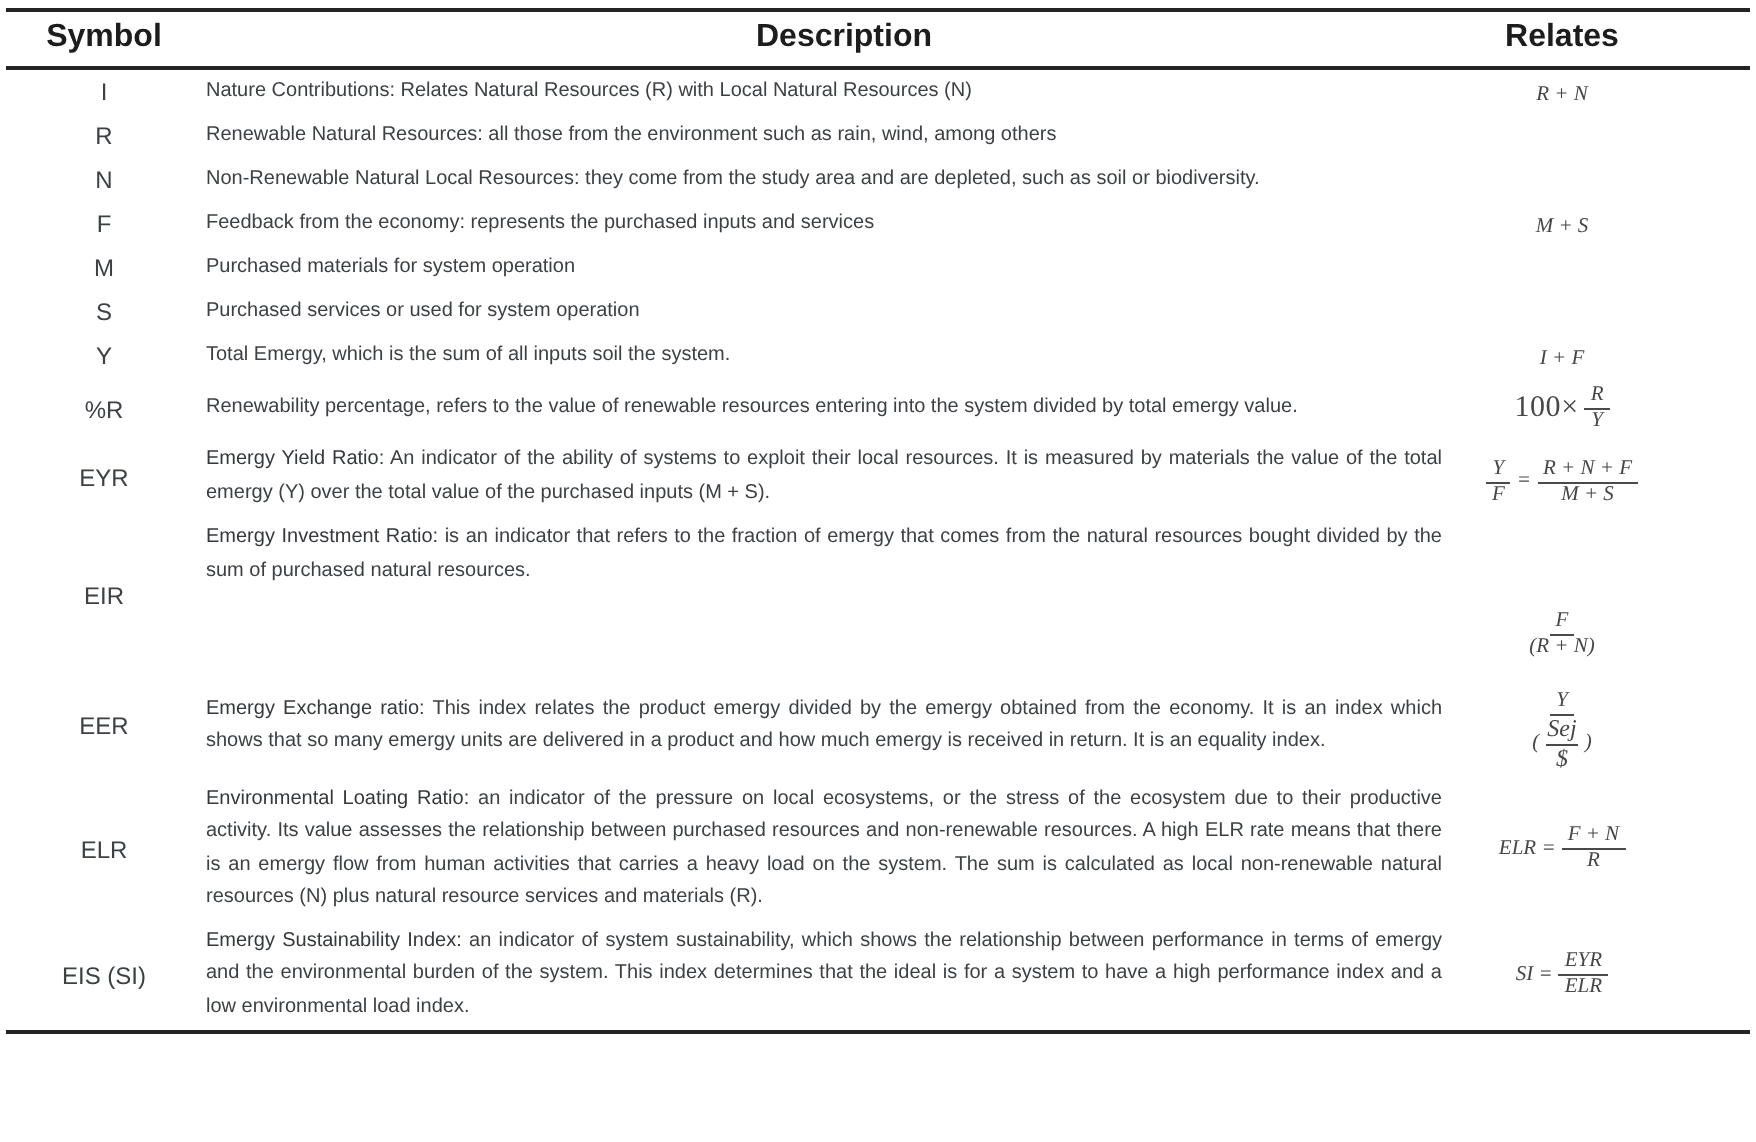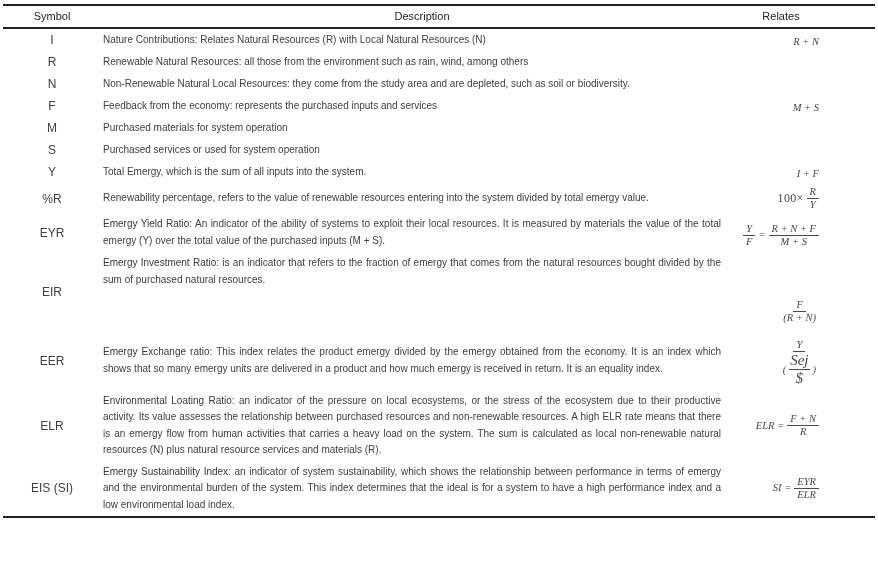--- a/index.html
+++ b/index.html
@@ -1,42 +1,42 @@
 <!DOCTYPE html>
 <html><head>
 <meta charset="utf-8">
 <style>
   html,body{margin:0;padding:0;background:#ffffff;}
   body{width:878px;height:571px;overflow:hidden;
        font-family:"Liberation Sans",sans-serif;color:#3d4045;}
   .tbl-wrap{padding:4px 3px 0 3px;}
   table.tbl{width:872px;border-collapse:collapse;table-layout:fixed;
             border-top:2px solid #242424;border-bottom:2px solid #242424;}
-  thead th{font-size:11px;font-weight:normal;color:#1d1d1d;text-align:center;
+  thead th{font-size:16px;font-weight:bold;color:#1d1d1d;text-align:center;
            padding:4px 0 5px 0;border-bottom:2px solid #242424;}
   th.eq-h{padding-right:56px;}
   tbody td{vertical-align:middle;}
   td.sym{text-align:center;font-size:12px;color:#3d4045;padding:2px 0 3px 0;}
   td.desc{font-size:10px;line-height:16.5px;text-align:justify;color:#3d4045;
           padding:2px 22px 3px 2px;}
   td.desc b{font-weight:normal;color:#35383c;}
-  td.eq{text-align:right;padding:2px 56px 3px 0;}
+  td.eq{text-align:center;padding:2px 56px 3px 0;}
   
   tbody tr:nth-child(10) td.desc{vertical-align:top;padding-top:3px;padding-bottom:44px;}
   tbody tr:nth-child(10) td.eq{vertical-align:bottom;padding-bottom:8px;}
   
   .eqwrap{display:inline-flex;align-items:center;gap:3px;
           font-family:"Liberation Serif",serif;font-style:italic;
           font-size:10.5px;color:#474747;line-height:1.15;}
   .frac{display:inline-flex;flex-direction:column;align-items:center;}
   .fnum{border-bottom:1px solid #4a4a4a;padding:0 3px;display:inline-flex;align-items:center;justify-content:center;}
   .fden{padding:0 3px;display:inline-flex;align-items:center;justify-content:center;}
-  .frac .frac{font-size:15px;}
+  .frac .frac{font-size:12px;}
   .frac .frac .fnum,.frac .frac .fden{padding:0 1px;}
-  .etxt.up{font-style:normal;font-size:12px;letter-spacing:.3px;}
+  .etxt.up{font-style:normal;font-size:15px;letter-spacing:.3px;}
 </style>
 </head>
 <body>
 
 <div class="tbl-wrap">
   <table class="tbl">
     <colgroup>
       <col style="width:98px">
         <col style="width:642px">
         <col style="width:132px">
@@ -78,21 +78,21 @@
         <td class="desc"><b></b><span>Purchased materials for system operation</span></td>
         <td class="eq"></td>
       </tr>
       <tr>
         <td class="sym">S</td>
         <td class="desc"><b></b><span>Purchased services or used for system operation</span></td>
         <td class="eq"></td>
       </tr>
       <tr>
         <td class="sym">Y</td>
-        <td class="desc"><b></b><span>Total Emergy, which is the sum of all inputs into the system.</span></td>
+        <td class="desc"><b></b><span>Total Emergy, which is the sum of all inputs soil the system.</span></td>
         <td class="eq"><span class="eqwrap">
               <span class="etxt">I + F</span>
             </span></td>
       </tr>
       <tr>
         <td class="sym">%R</td>
         <td class="desc"><b></b><span>Renewability percentage, refers to the value of renewable resources entering into the system divided by total emergy value.</span></td>
         <td class="eq"><span class="eqwrap">
               <span class="etxt up">100×</span>
               <span class="frac">

